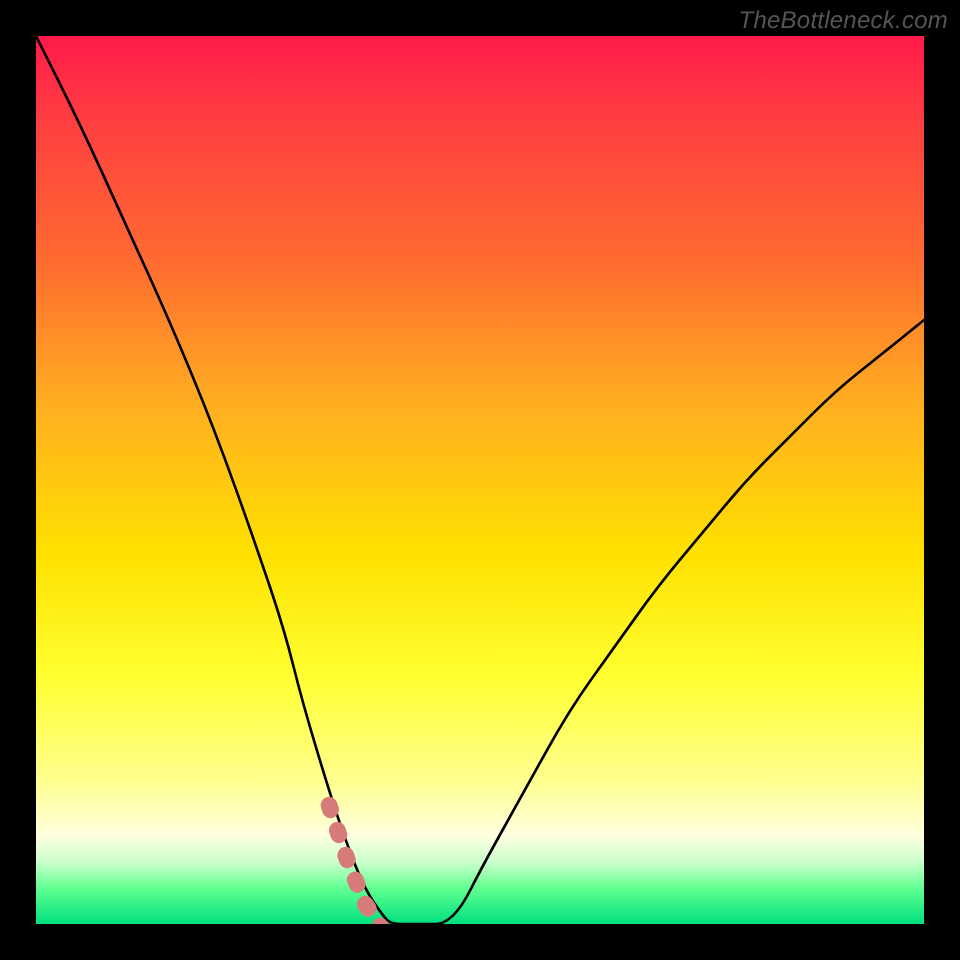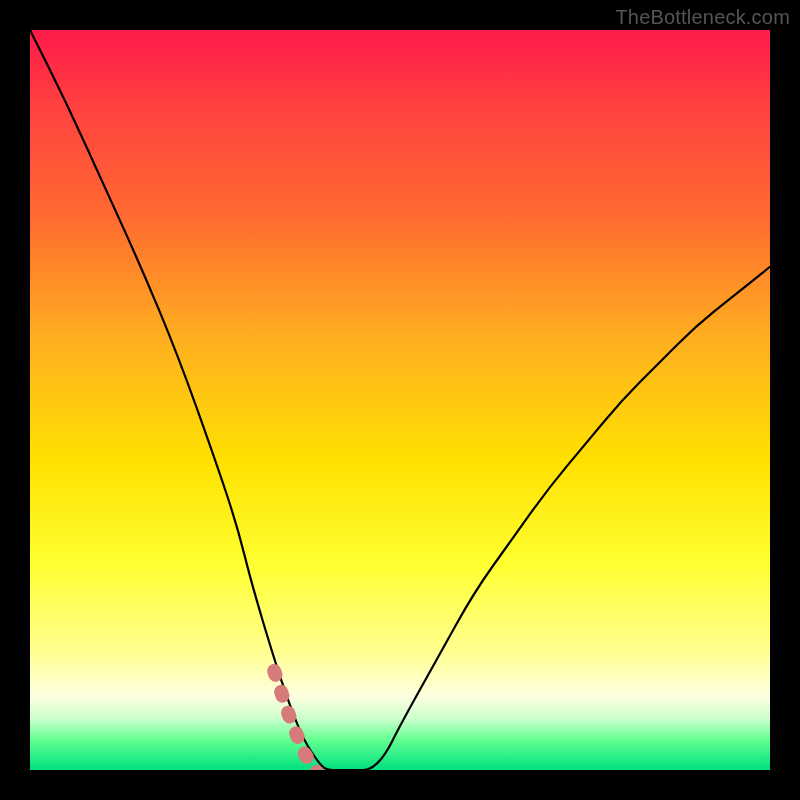--- a/index.html
+++ b/index.html
@@ -9,20 +9,21 @@
     height: 800px;
     background: #000;
     overflow: hidden;
     font-family: Arial, Helvetica, sans-serif;
   }
   .frame {
     position: relative;
     width: 800px;
     height: 800px;
     background: #000;
+    font-style: italic;
   }
   .plot-area {
     position: absolute;
     left: 30px;
     top: 30px;
     width: 740px;
     height: 740px;
     background: linear-gradient(
       to bottom,
       #ff1a4a 0%,

